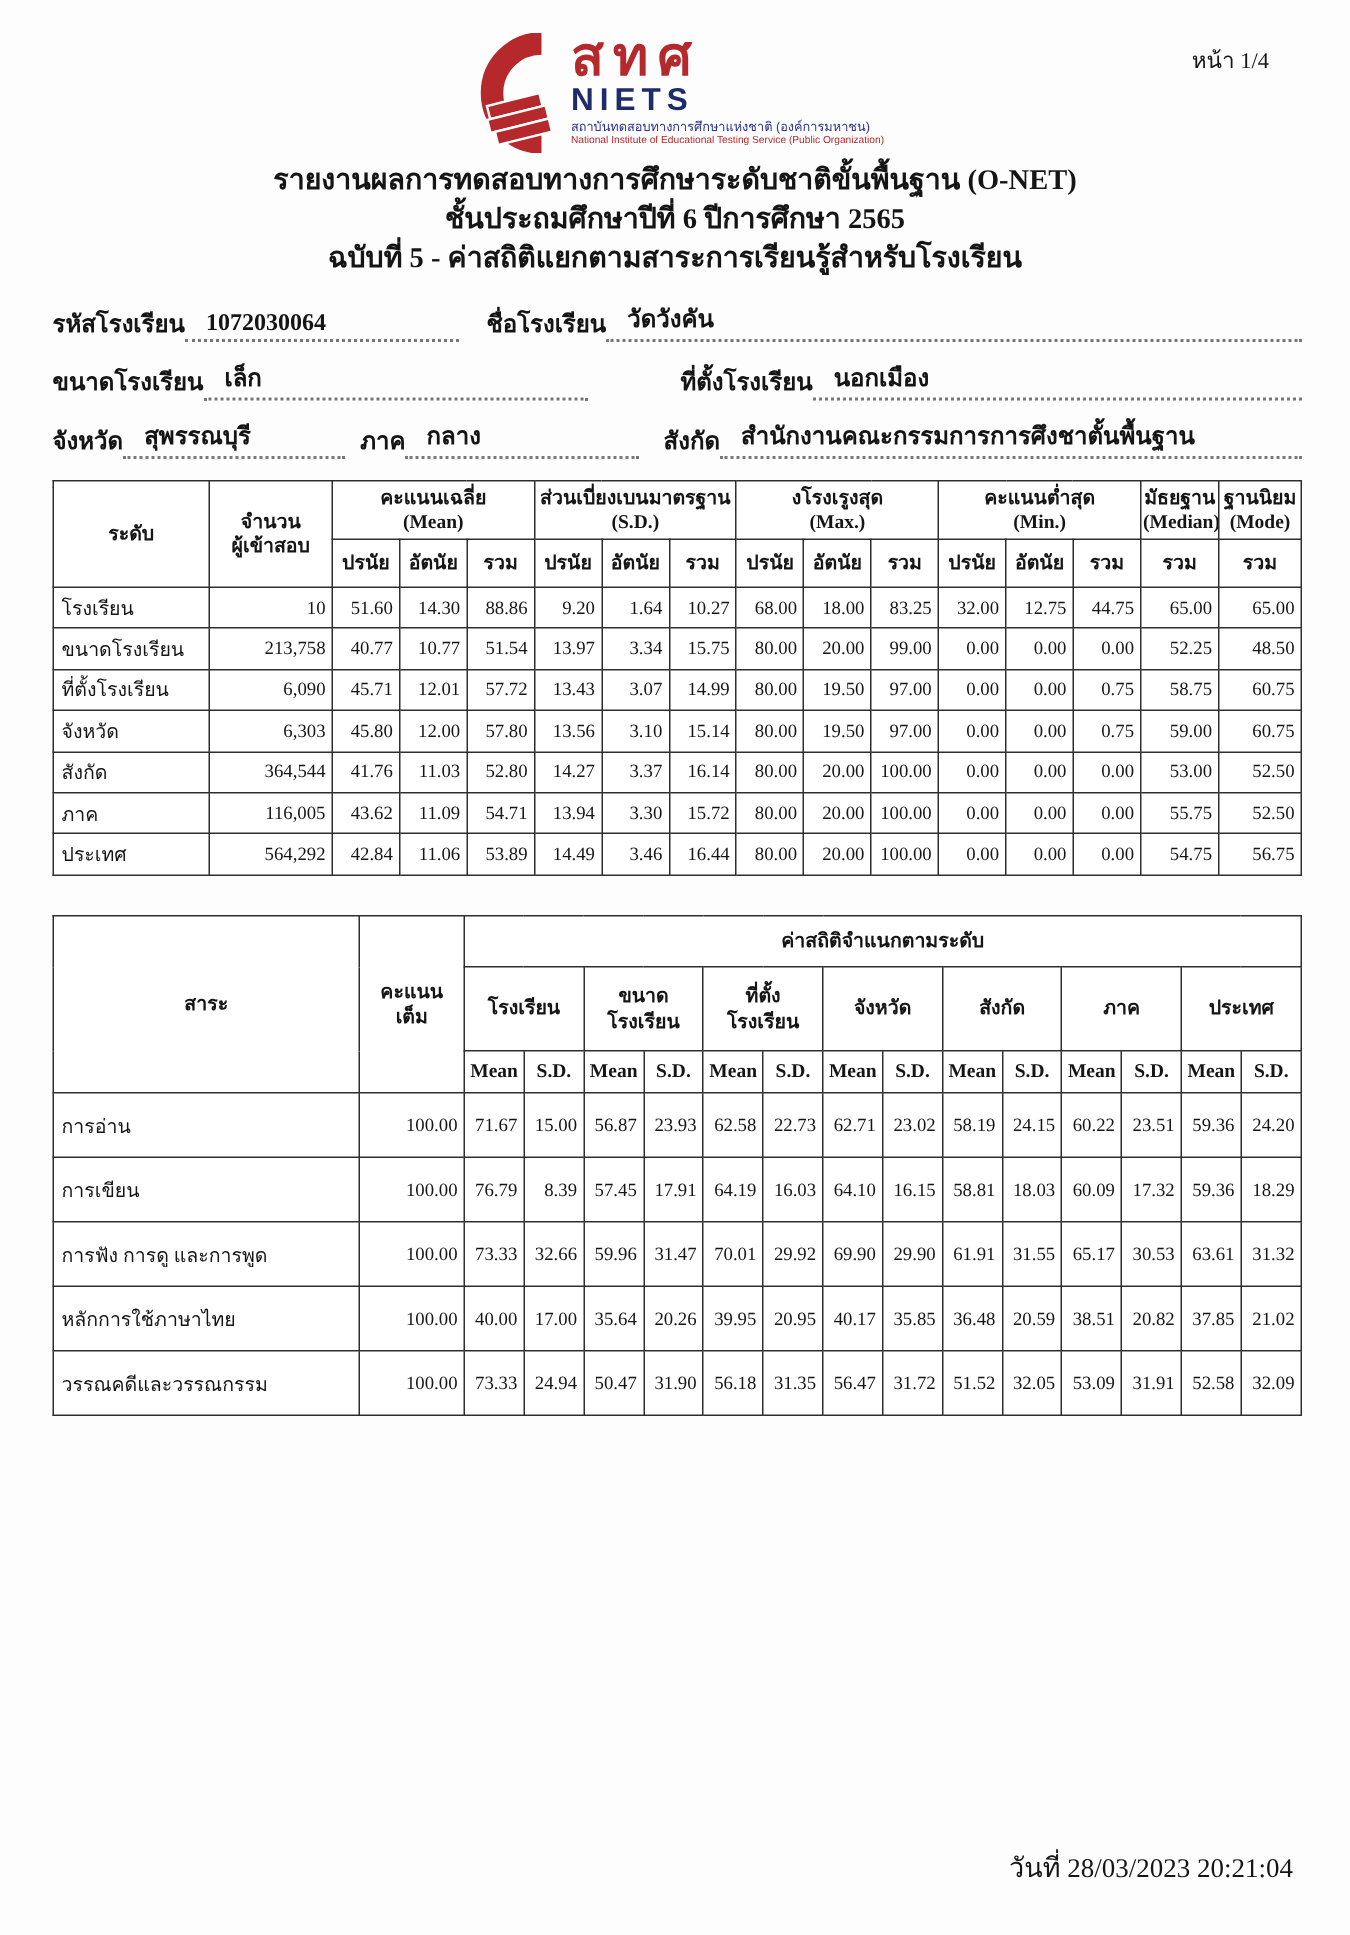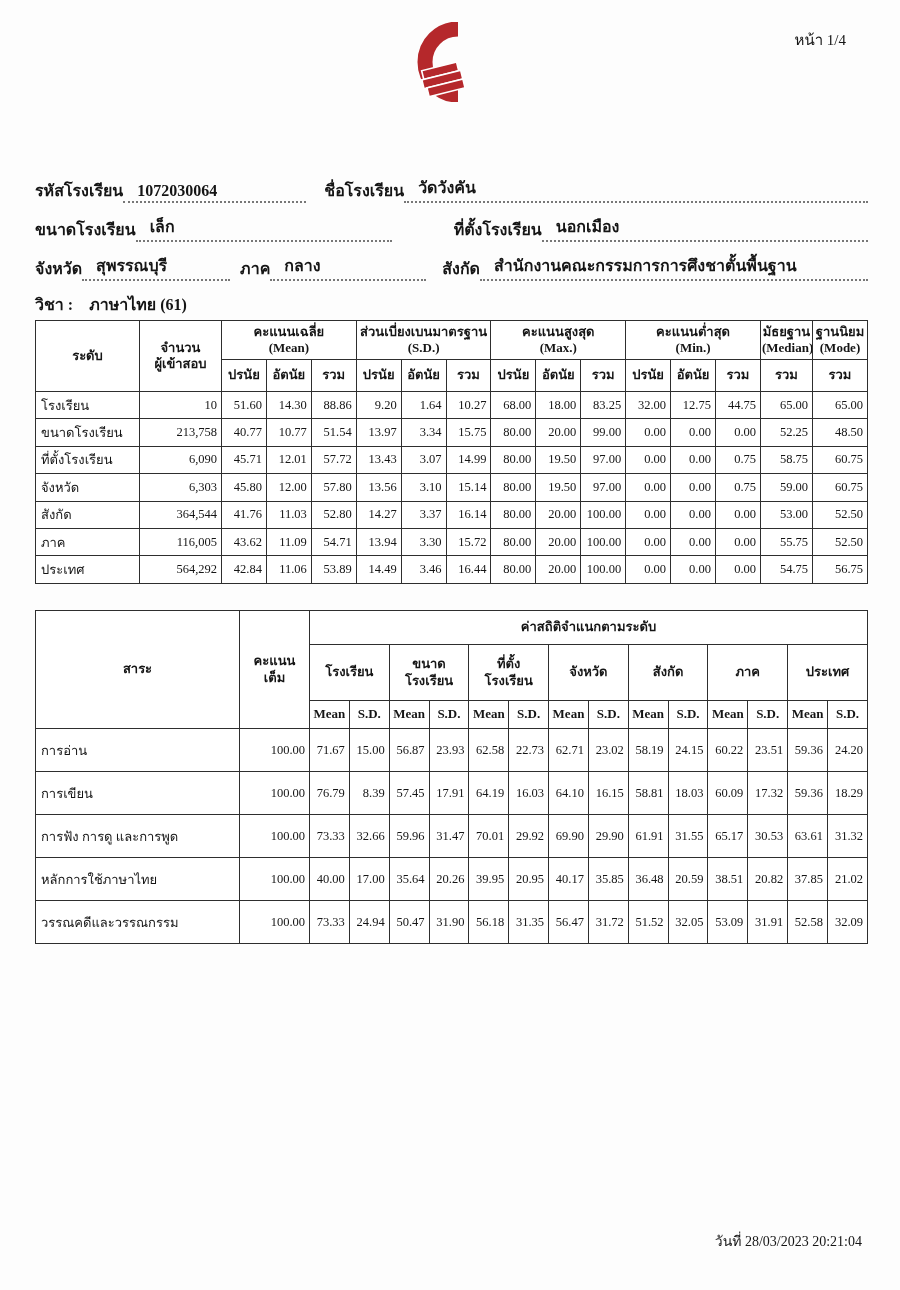--- a/index.html
+++ b/index.html
@@ -37,46 +37,57 @@
   td.rowlabel{font-size:13px;text-align:left;padding:1px 2px 1px 5px;font-weight:normal;}
   .t1{position:absolute;top:320px;left:35px;}
   .t1 thead tr.grouprow{height:39px;}
   .t1 thead tr.subrow{height:32px;}
   .t1 tbody tr{height:27.4px;}
   .t2{position:absolute;top:610px;left:35px;}
   .t2 thead tr.toprow{height:34px;}
   .t2 thead tr.grouprow{height:56px;}
   .t2 thead tr.meansdrow{height:28px;}
   .t2 tbody tr{height:43px;}
-  .footer-date{position:absolute;top:1230px;right:38px;font-size:14px;}
+  .footer-date{position:absolute;top:1230px;right:38px;font-size:18px;}
 </style>
 </head>
 <body>
 
 <div class="page">
 
   <div class="page-num">หน้า 1/4</div>
 
   <div class="logo-wrap">
     <div class="logo">
       <span>
         <svg width="84" height="80" viewBox="0 0 84 80">
           <path d="M50 7 A 33 33 0 1 0 50 73" fill="none" stroke="#b5282b" stroke-width="15"></path>
           <g transform="rotate(-14 34 56)">
             <rect x="16" y="44" width="36" height="9" fill="#b5282b" stroke="#fff" stroke-width="1.6"></rect>
             <rect x="14" y="53" width="40" height="9" fill="#b5282b" stroke="#fff" stroke-width="1.6"></rect>
             <rect x="17" y="62" width="37" height="9" fill="#b5282b" stroke="#fff" stroke-width="1.6"></rect>
           </g>
         </svg>
       </span>
+      <div class="logo-text">
+        <div class="logo-thai" style="color:#b5282b">สทศ</div>
+        <div class="logo-latin" style="color:#1e2d69">NIETS</div>
+        <div class="logo-tagline-th" style="color:#2e3192">สถาบันทดสอบทางการศึกษาแห่งชาติ (องค์การมหาชน)</div>
+        <div class="logo-tagline-en" style="color:#b5282b">National Institute of Educational Testing Service (Public Organization)</div>
+      </div>
     </div>
   </div>
 
-
-  <div class="info" style="top:175px">
+  <div class="titles">
+    <div>รายงานผลการทดสอบทางการศึกษาระดับชาติขั้นพื้นฐาน (O-NET)</div>
+    <div>ชั้นประถมศึกษาปีที่ 6  ปีการศึกษา 2565</div>
+    <div>ฉบับที่ 5 - ค่าสถิติแยกตามสาระการเรียนรู้สำหรับโรงเรียน</div>
+  </div>
+
+  <div class="info" style="top:200px">
     <div class="info-row">
       <span class="ilabel">รหัสโรงเรียน</span>
       <span class="ival" style="width:165px">1072030064</span>
       <span class="ilabel" style="margin-left:18px">ชื่อโรงเรียน</span>
       <span class="ival grow">วัดวังคัน</span>
     </div>
     <div class="info-row">
       <span class="ilabel">ขนาดโรงเรียน</span>
       <span class="ival" style="width:238px">เล็ก</span>
       <span class="ilabel" style="margin-left:62px">ที่ตั้งโรงเรียน</span>
@@ -124,21 +135,21 @@
         </th>
         <th colspan="3">
           <div>คะแนนเฉลี่ย</div>
           <div>(Mean)</div>
         </th>
         <th colspan="3">
           <div>ส่วนเบี่ยงเบนมาตรฐาน</div>
           <div>(S.D.)</div>
         </th>
         <th colspan="3">
-          <div>คะแนนสูงสุด</div>
+          <div>งโรงเรูงสุด</div>
           <div>(Max.)</div>
         </th>
         <th colspan="3">
           <div>คะแนนต่ำสุด</div>
           <div>(Min.)</div>
         </th>
         <th>
           <div>มัธยฐาน</div>
           <div>(Median)</div>
         </th>

